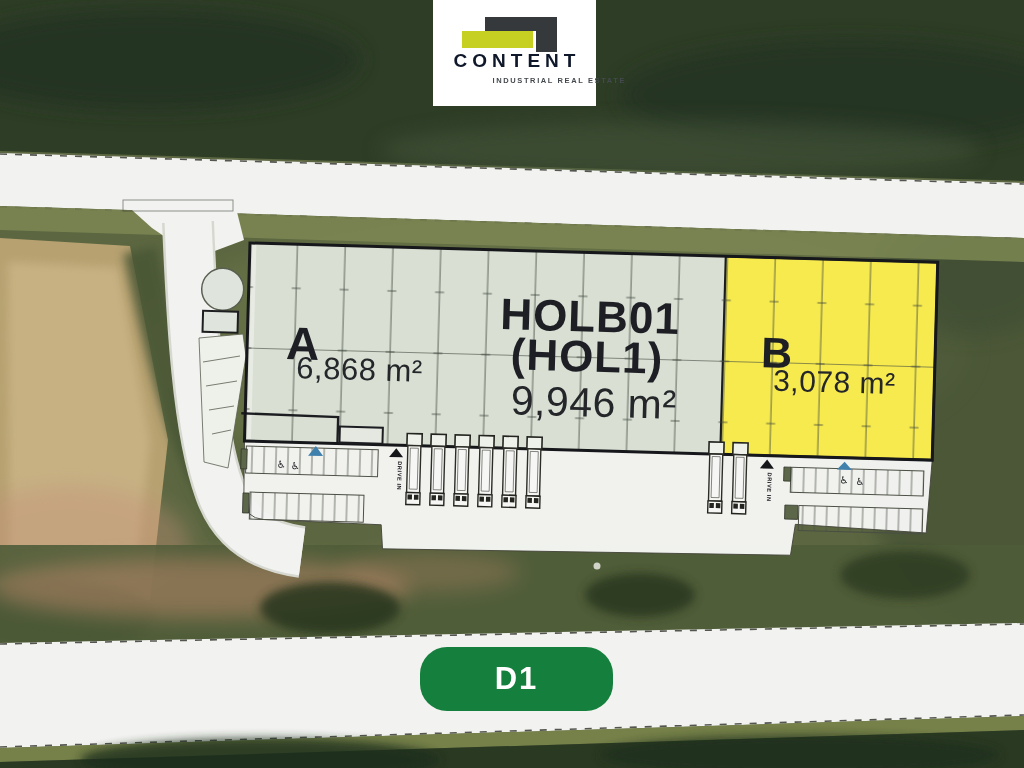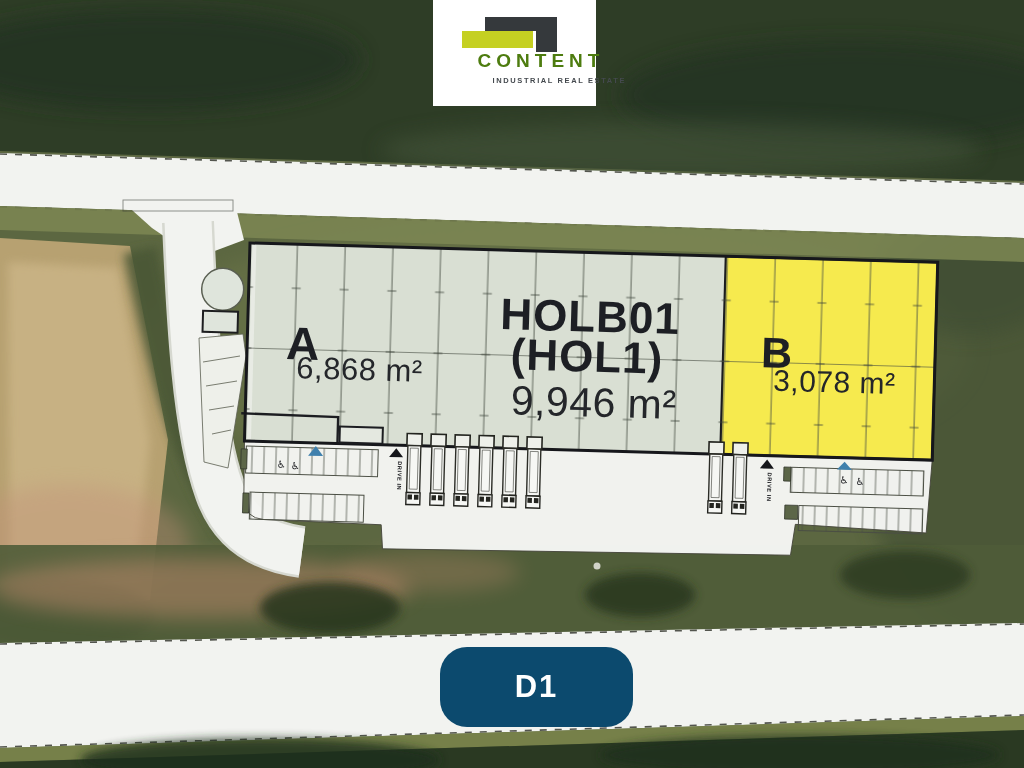--- a/index.html
+++ b/index.html
@@ -4,24 +4,24 @@
 <style>
   html,body{margin:0;padding:0;background:#222;}
   .stage{position:relative;width:1024px;height:768px;overflow:hidden;background:#5c6741;
          font-family:"Liberation Sans",sans-serif;}
   .stage svg{position:absolute;left:0;top:0;}
   .logo-card{position:absolute;left:433px;top:0;width:163px;height:106px;background:#ffffff;z-index:3;}
   .logo-card .mark-top{position:absolute;left:52px;top:17px;width:72px;height:14px;background:#35393c;}
   .logo-card .mark-right{position:absolute;left:103px;top:17px;width:21px;height:35px;background:#35393c;}
   .logo-card .mark-green{position:absolute;left:29px;top:31px;width:71px;height:17px;background:#c5d022;}
   .logo-card .brand-name{position:absolute;left:0;top:50px;width:100%;text-align:center;
-        font-size:19px;font-weight:600;letter-spacing:5px;color:#4d7c0f;text-indent:5px;padding-left:24px;}
+        font-size:19px;font-weight:600;letter-spacing:5px;color:#0f172a;text-indent:5px;}
   .logo-card .brand-tagline{position:absolute;left:0;top:76px;width:100%;text-align:center;
         font-size:7.5px;font-weight:700;letter-spacing:1.6px;color:#44494e;text-indent:1.6px;padding-left:44px;}
-  .d1-button{position:absolute;left:440px;top:647px;width:193px;height:80px;background:#0c4a6e;
+  .d1-button{position:absolute;left:420px;top:647px;width:193px;height:64px;background:#15803d;
         border-radius:27px;z-index:3;display:flex;align-items:center;justify-content:center;
         color:#ffffff;font-size:31px;font-weight:800;letter-spacing:2px;cursor:pointer;border:none;}
   text{font-family:"Liberation Sans",sans-serif;}
   .plan-label-big{font-weight:800;fill:#1d1f24;}
   .plan-label-area{font-weight:400;fill:#24262a;}
   .drivein-text{font-size:5.6px;font-weight:700;letter-spacing:.6px;fill:#17181c;}
   .wheel{font-family:"DejaVu Sans",sans-serif;font-size:10px;fill:#15161a;}
 </style>
 </head>
 <body>

